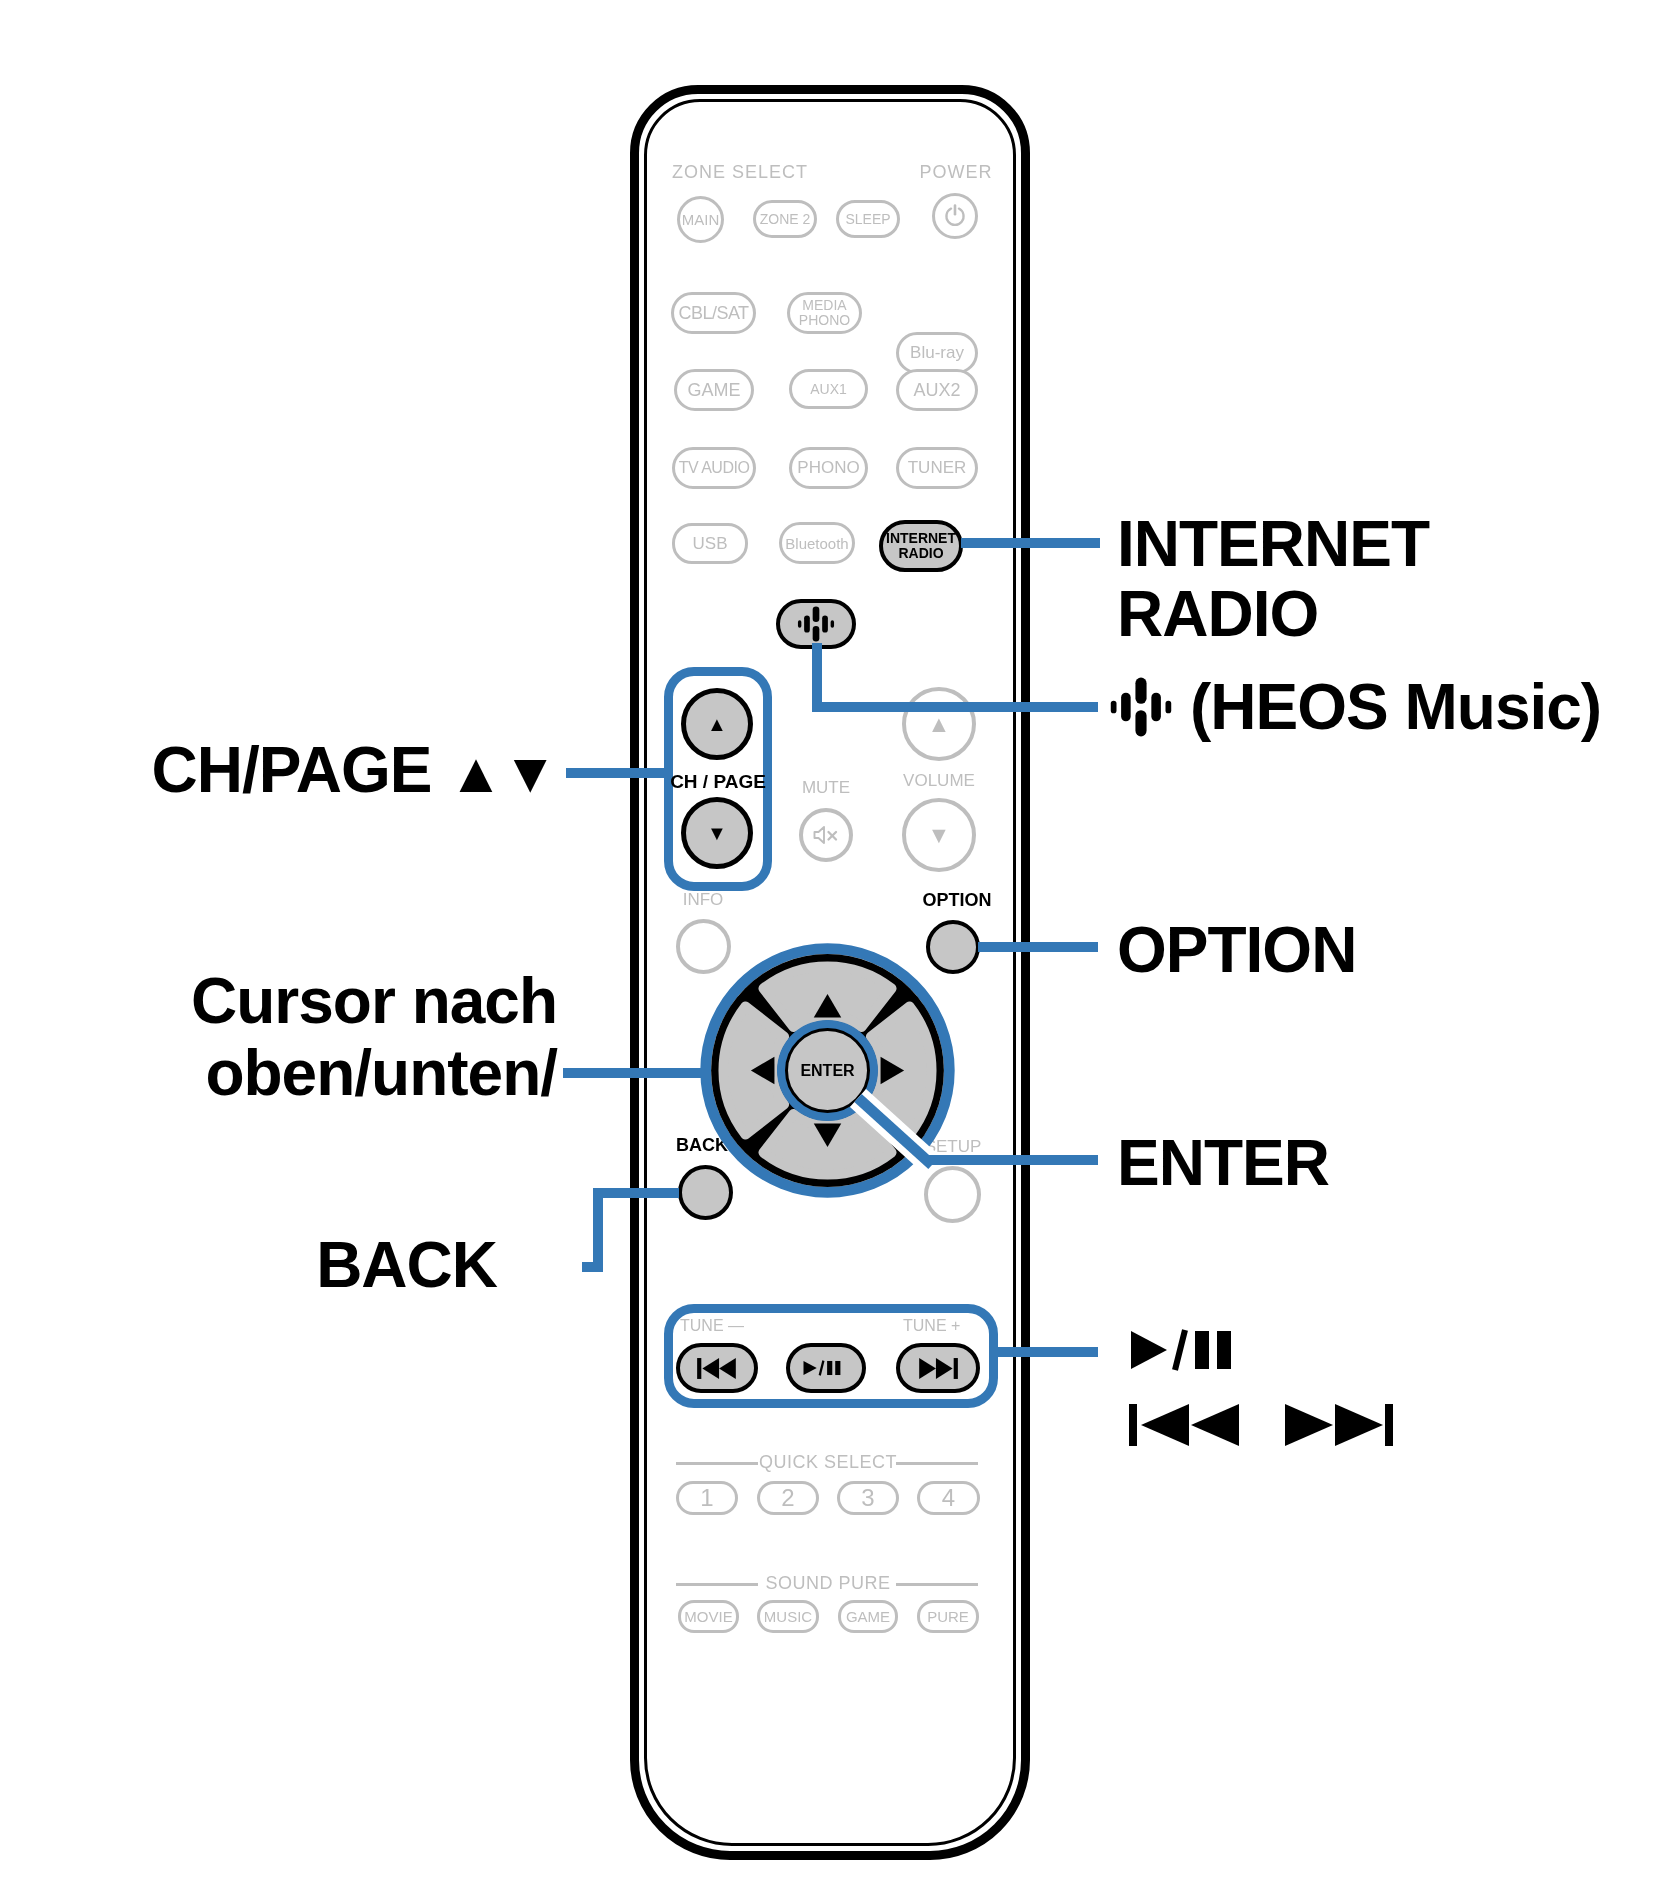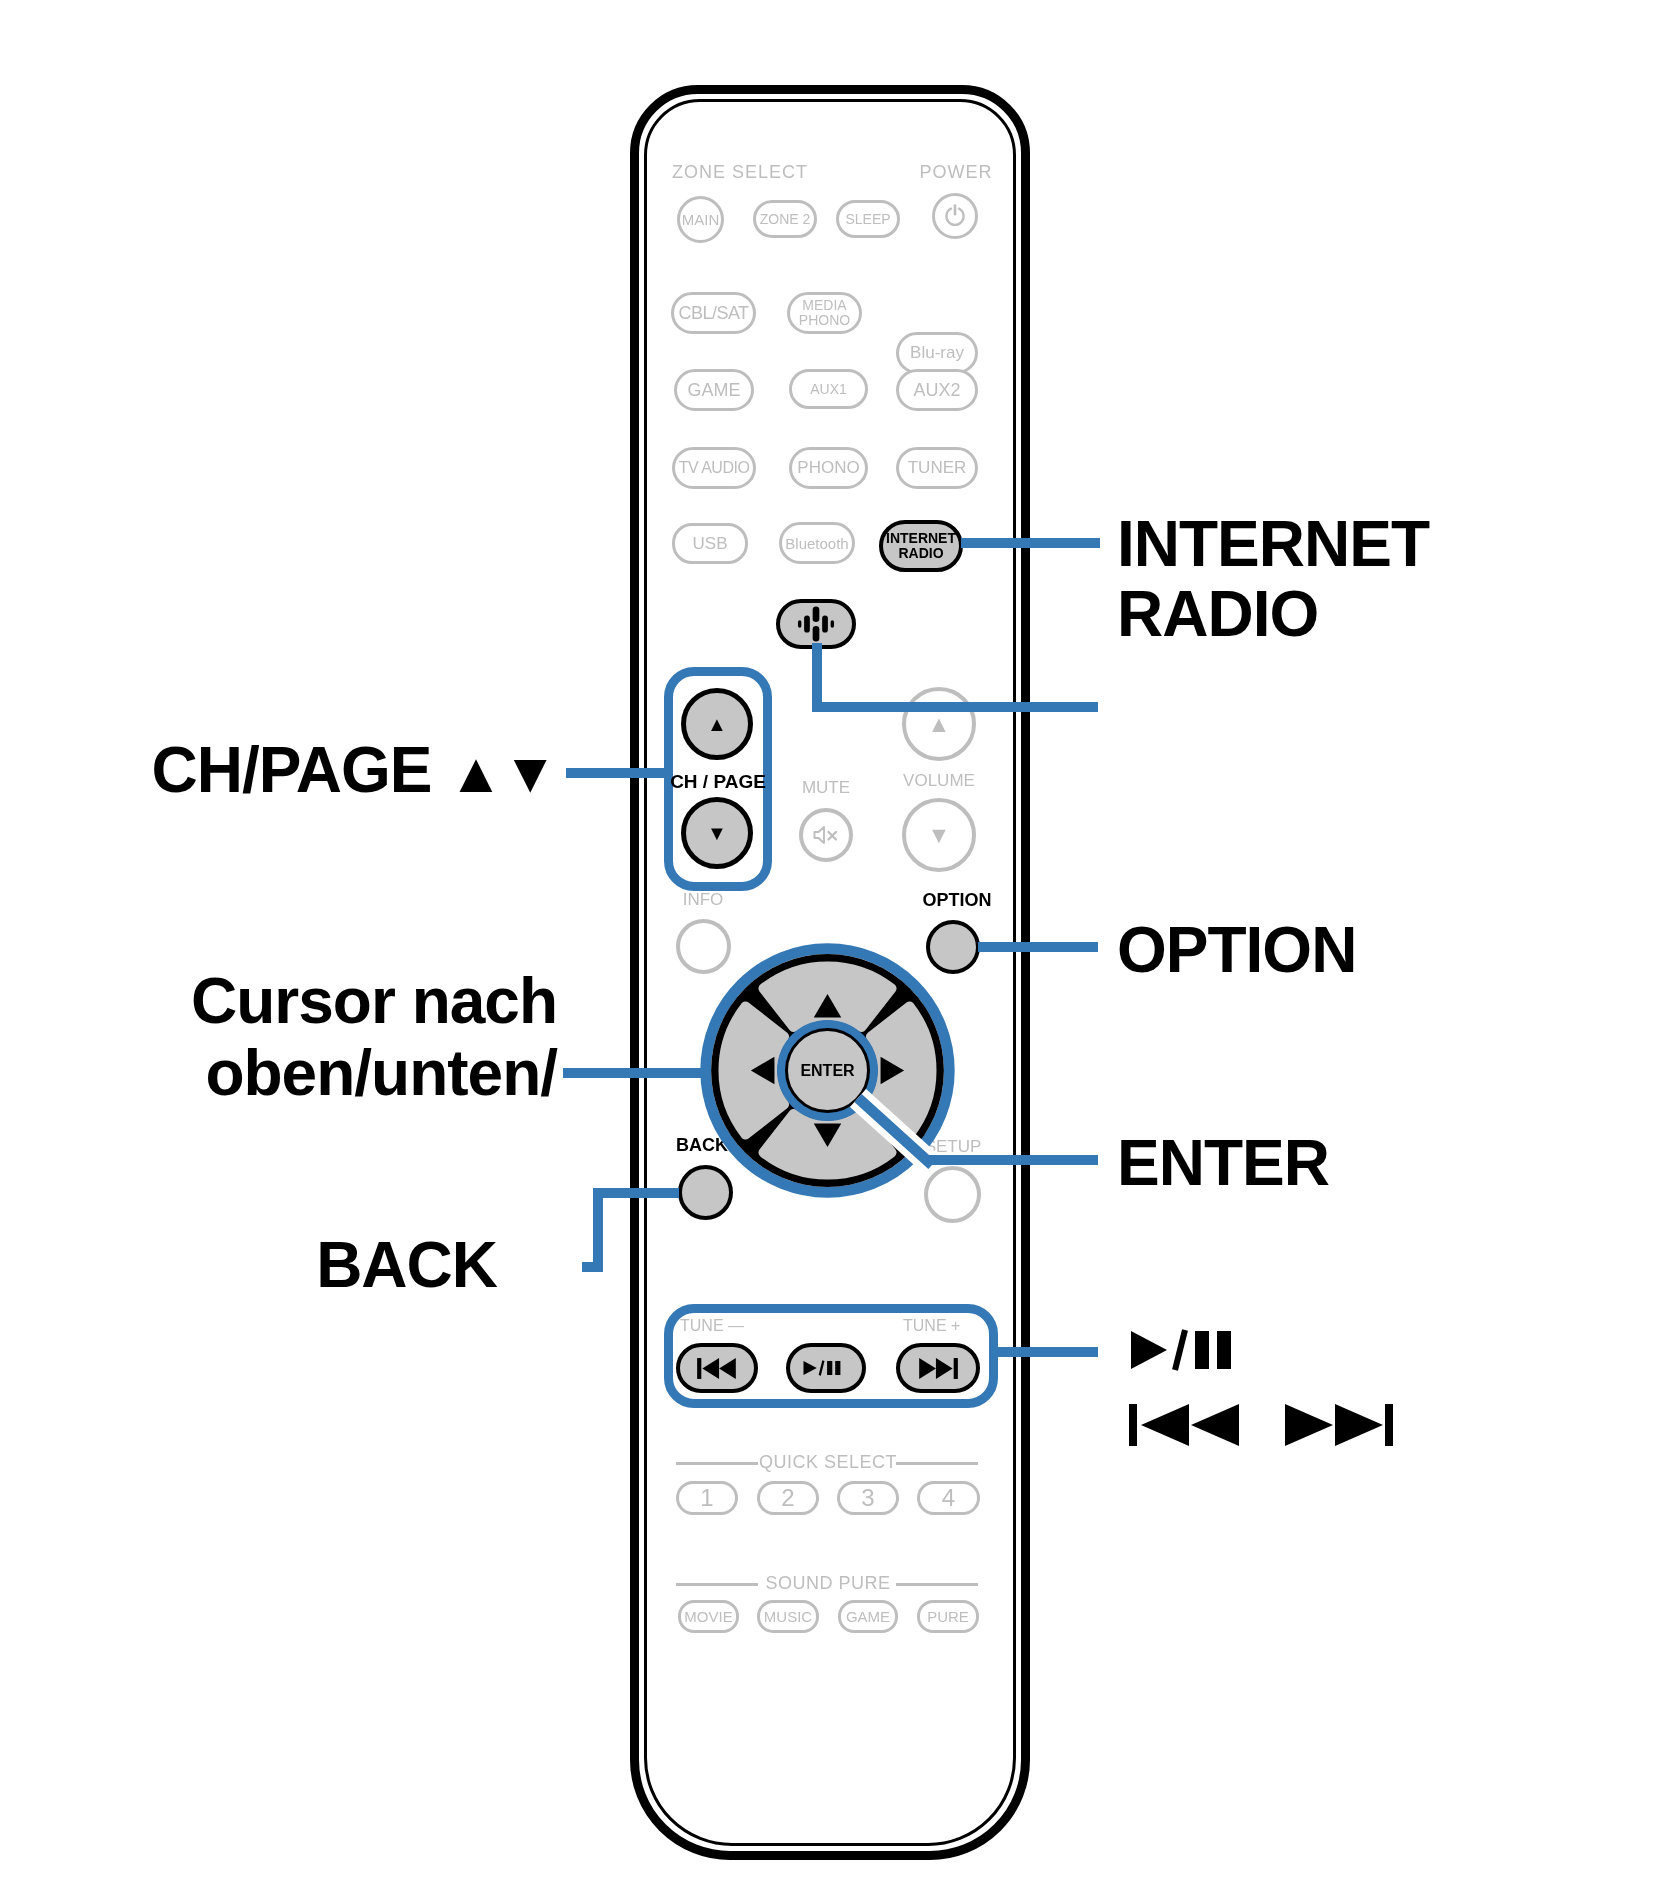--- a/index.html
+++ b/index.html
@@ -258,20 +258,33 @@
   <div class="bline" style="left:926px;top:1155px;width:172px;height:10px;"></div>
   <div class="bline" style="left:593px;top:1188px;width:86px;height:10px;"></div>
   <div class="bline" style="left:593px;top:1188px;width:10px;height:84px;"></div>
   <div class="bline" style="left:582px;top:1262px;width:21px;height:10px;"></div>
   <div class="bline" style="left:994px;top:1347px;width:104px;height:10px;"></div>
 
   <div class="lbl" style="left:1117px;top:509px;">
     <span>INTERNET</span><br>
     <span>RADIO</span></div>
 
+  <div class="lbl" style="left:1106px;top:672px;display:flex;align-items:center;gap:14px;">
+    <span>
+      <svg width="70" height="66" viewBox="0 0 44 40" fill="#000">
+        <rect x="3" y="16" width="3.6" height="8" rx="1.8"></rect>
+        <rect x="9.5" y="11" width="6" height="18" rx="3"></rect>
+        <rect x="18.5" y="1.5" width="7" height="16.5" rx="3.5"></rect>
+        <rect x="18.5" y="22" width="7" height="16.5" rx="3.5"></rect>
+        <rect x="28.5" y="11" width="6" height="18" rx="3"></rect>
+        <rect x="37.4" y="16" width="3.6" height="8" rx="1.8"></rect>
+      </svg>
+      </span>
+    <span>(HEOS Music)</span>
+    </div>
 
   <div class="lbl" style="left:57px;top:735px;width:500px;text-align:right;">
     <span>CH/PAGE </span><span style="font-size:56px;">▲▼</span></div>
 
   <div class="lbl" style="left:57px;top:965px;width:500px;text-align:right;line-height:72px;">
     <span>Cursor nach</span><br>
     <span>oben/unten/</span><br>
     </div>
 
   <div class="lbl" style="left:1117px;top:915px;">OPTION</div>

